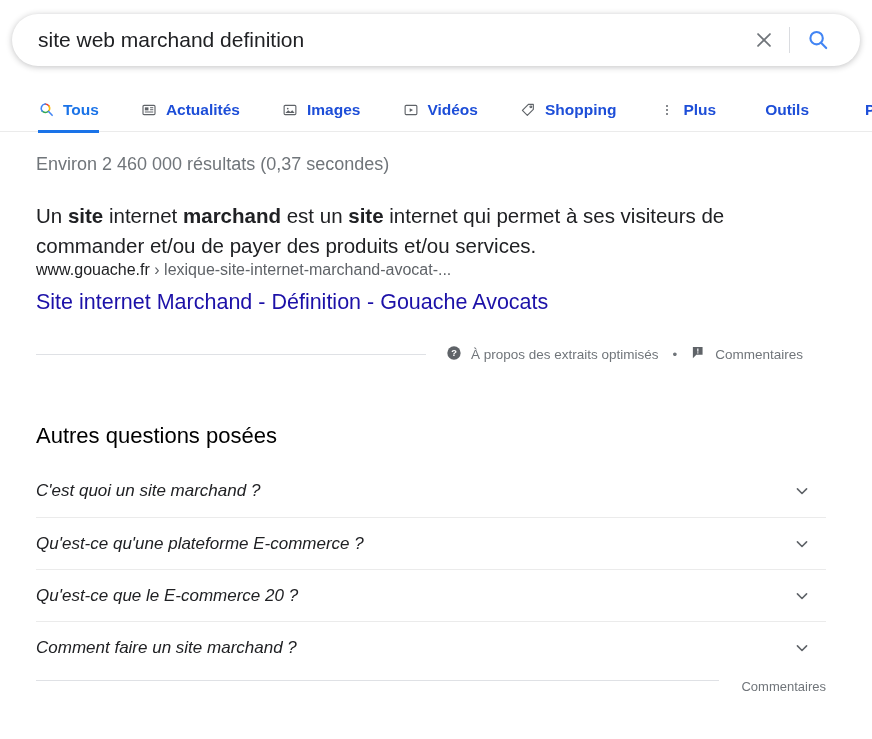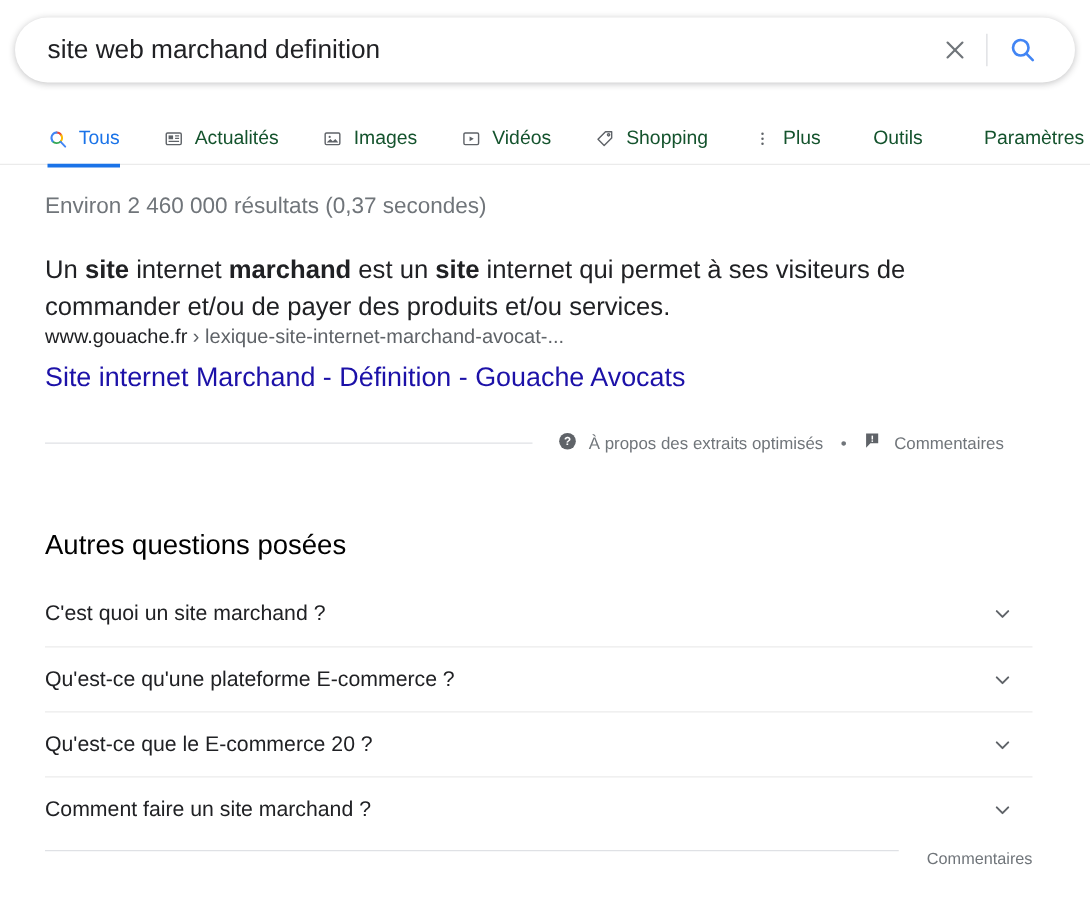--- a/index.html
+++ b/index.html
@@ -66,30 +66,31 @@
   
   .tabs-bar {
     position: relative;
     margin-top: 22px;
     padding-left: 34px;
     border-bottom: 1px solid #ebebeb;
     height: 44px;
   }
   .tabs {
     display: flex;
-    align-items: flex-end;
+    align-items: center;
     height: 100%;
-    gap: 5px;
+    gap: 12px;
+    font-weight: bold;
   }
   .tab {
     display: flex;
     align-items: center;
     gap: 8px;
     font-size: 15.5px;
-    color: #14532d;
+    color: #1d4ed8;
     height: 40px;
     cursor: pointer;
     padding: 0 15px;
     white-space: nowrap;
     position: relative;
   }
   .tab:first-child { padding-left: 4px; }
   .tab.active { color: #1a73e8; }
   .tab.active::after {
     content: "";
@@ -184,20 +185,21 @@
     display: flex;
     align-items: center;
     justify-content: space-between;
     cursor: pointer;
     padding-right: 12px;
   }
   .paa-item:first-child { border-top: none; }
   .paa-q {
     font-size: 17px;
     color: #202124;
+    font-style: italic;
   }
   .chevron {
     display: flex;
     align-items: center;
     justify-content: center;
     width: 24px; height: 24px;
     flex: 0 0 auto;
   }
 
   .paa-footer {

